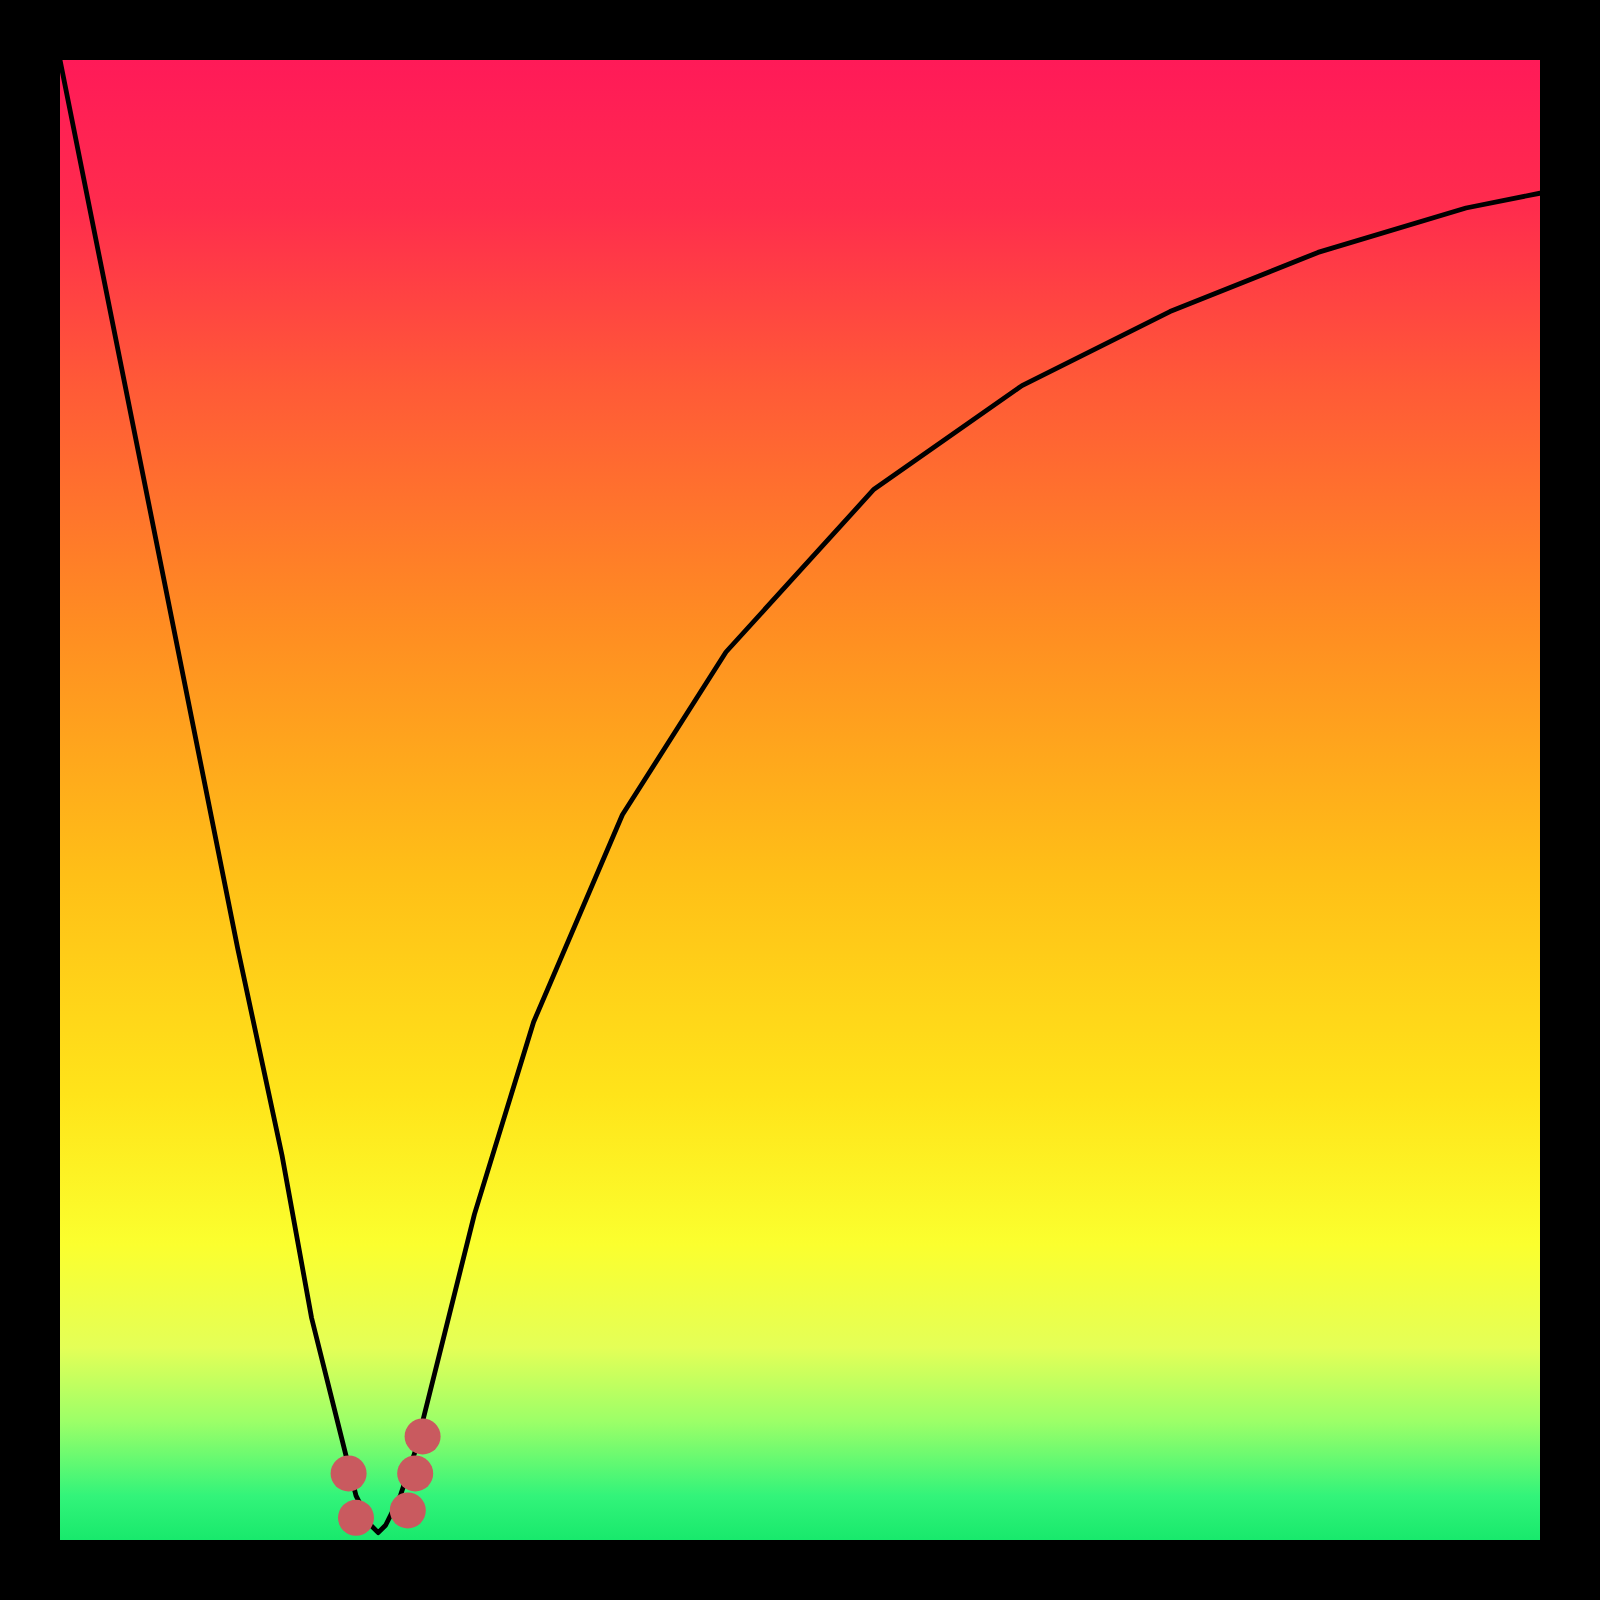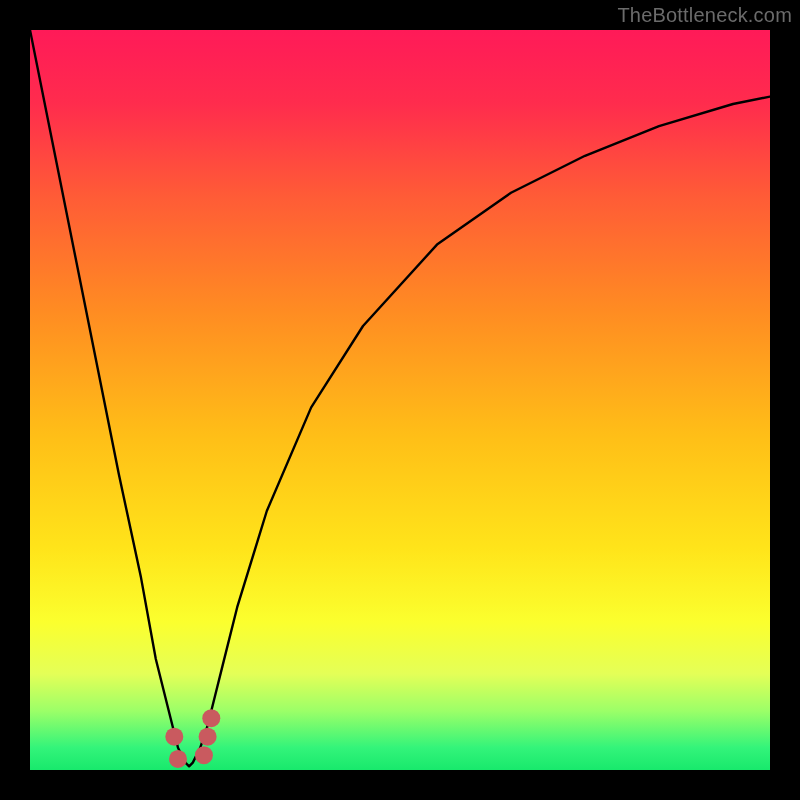--- a/index.html
+++ b/index.html
@@ -36,14 +36,13 @@
       <path id="curvePath" fill="none" stroke-width="2.4" stroke-linecap="round" stroke-linejoin="round" d="M0.0 0.0 L22.2 111.0 L44.4 222.0 L66.6 333.0 L88.8 444.0 L111.0 547.6 L125.8 629.0 L140.6 688.2 L148.0 717.8 L155.4 732.6 L159.1 736.3 L162.8 732.6 L170.2 717.8 L177.6 695.6 L185.0 666.0 L192.4 636.4 L207.2 577.2 L236.8 481.0 L281.2 377.4 L333.0 296.0 L407.0 214.6 L481.0 162.8 L555.0 125.8 L629.0 96.2 L703.0 74.0 L740.0 66.6" stroke="#000000"></path>
       <g id="dots">
           <circle cx="144.3" cy="706.7" r="9" fill="#c95a5f"></circle>
           <circle cx="148.0" cy="728.9" r="9" fill="#c95a5f"></circle>
           <circle cx="173.9" cy="725.2" r="9" fill="#c95a5f"></circle>
           <circle cx="177.6" cy="706.7" r="9" fill="#c95a5f"></circle>
           <circle cx="181.3" cy="688.2" r="9" fill="#c95a5f"></circle>
         </g>
     </svg>
   </div>
-  <div class="watermark">TheBottleneck.com</div>
 </div>
 
 </body></html>

